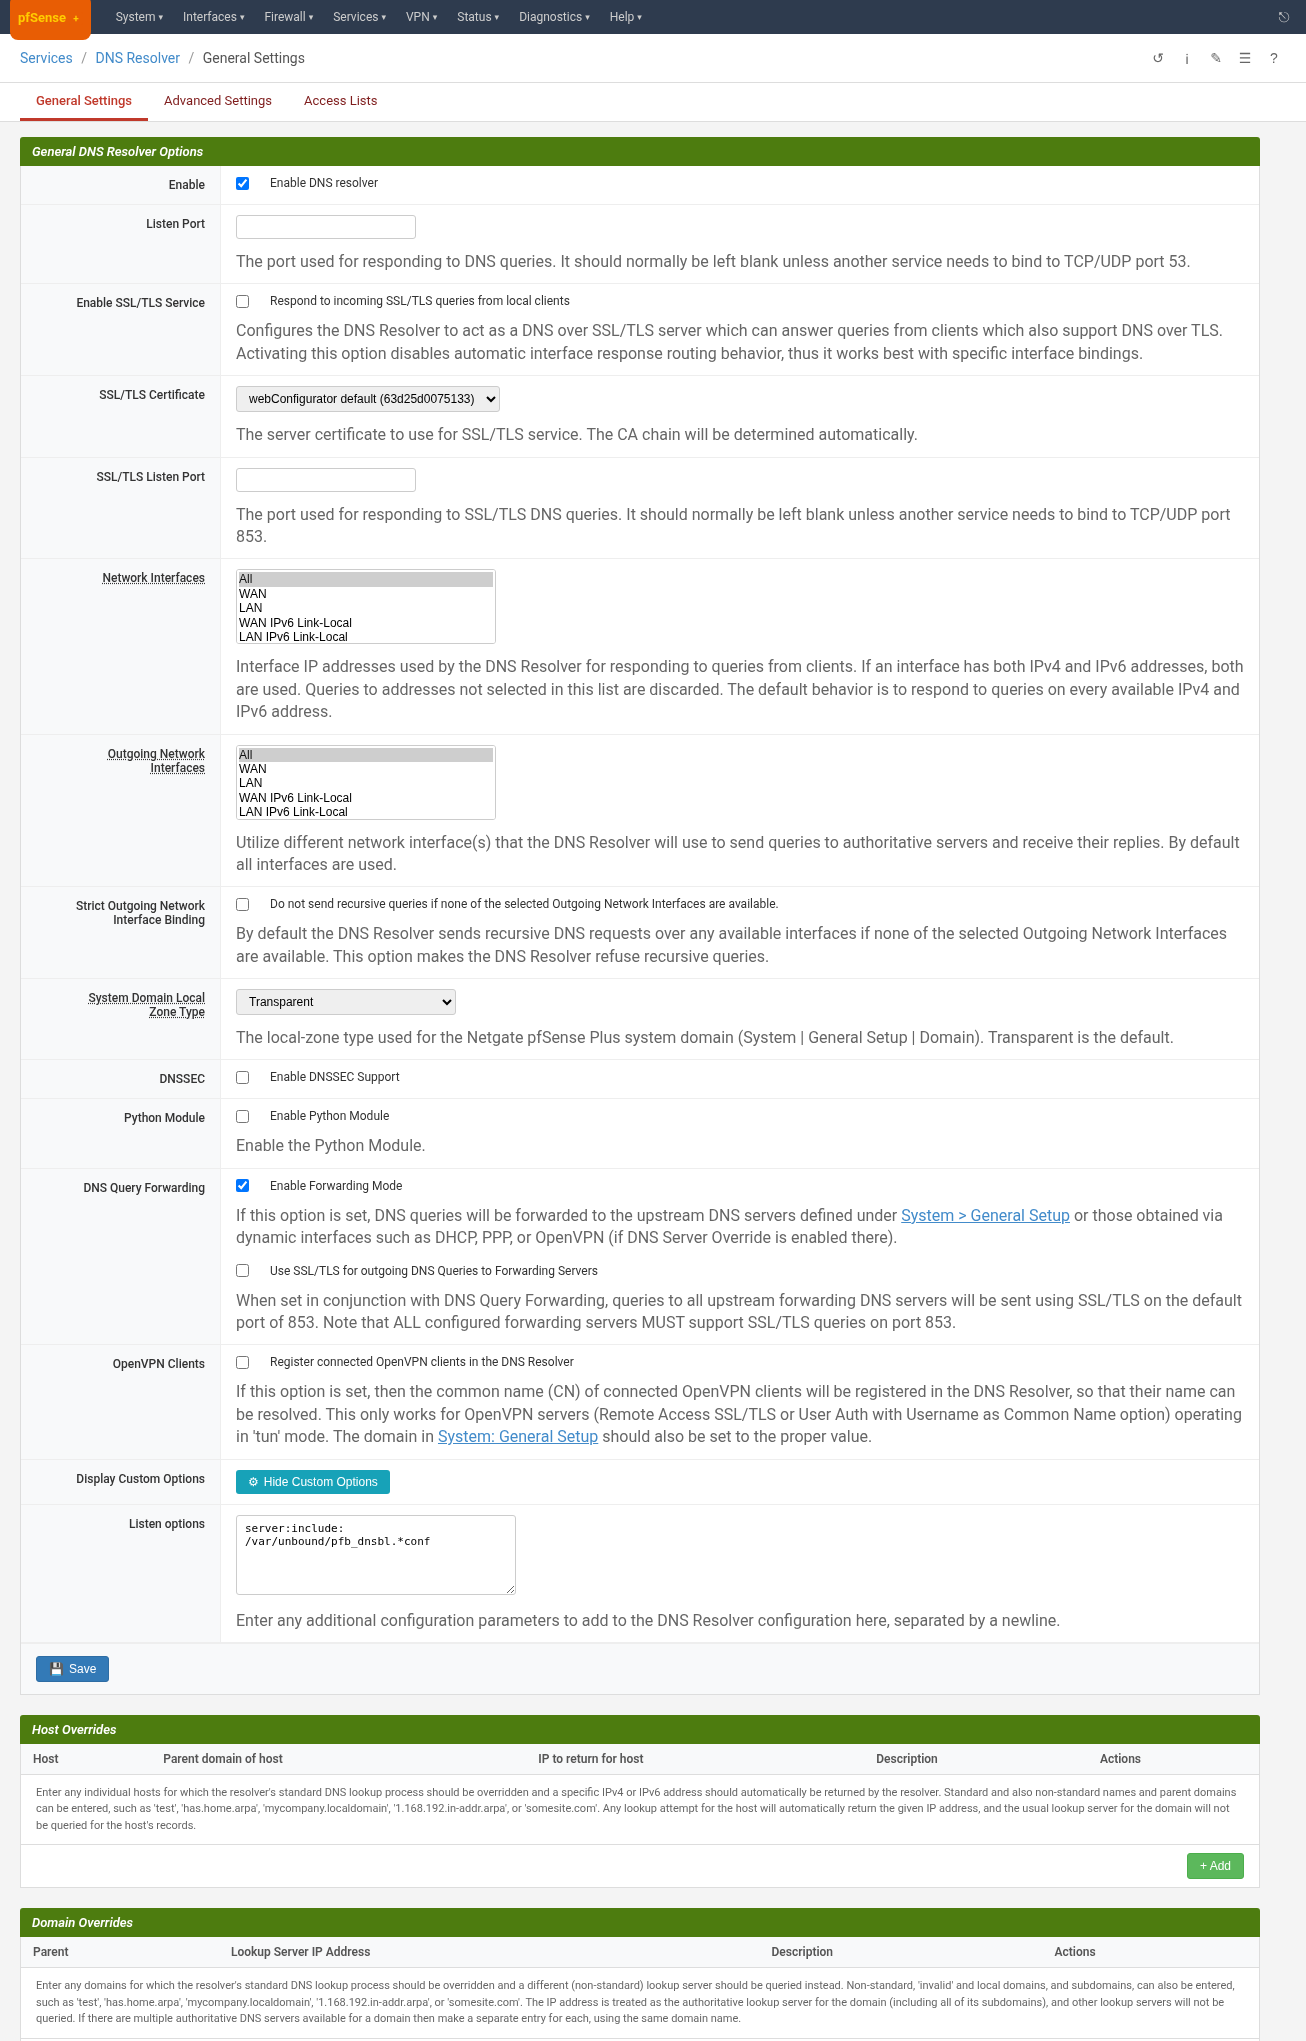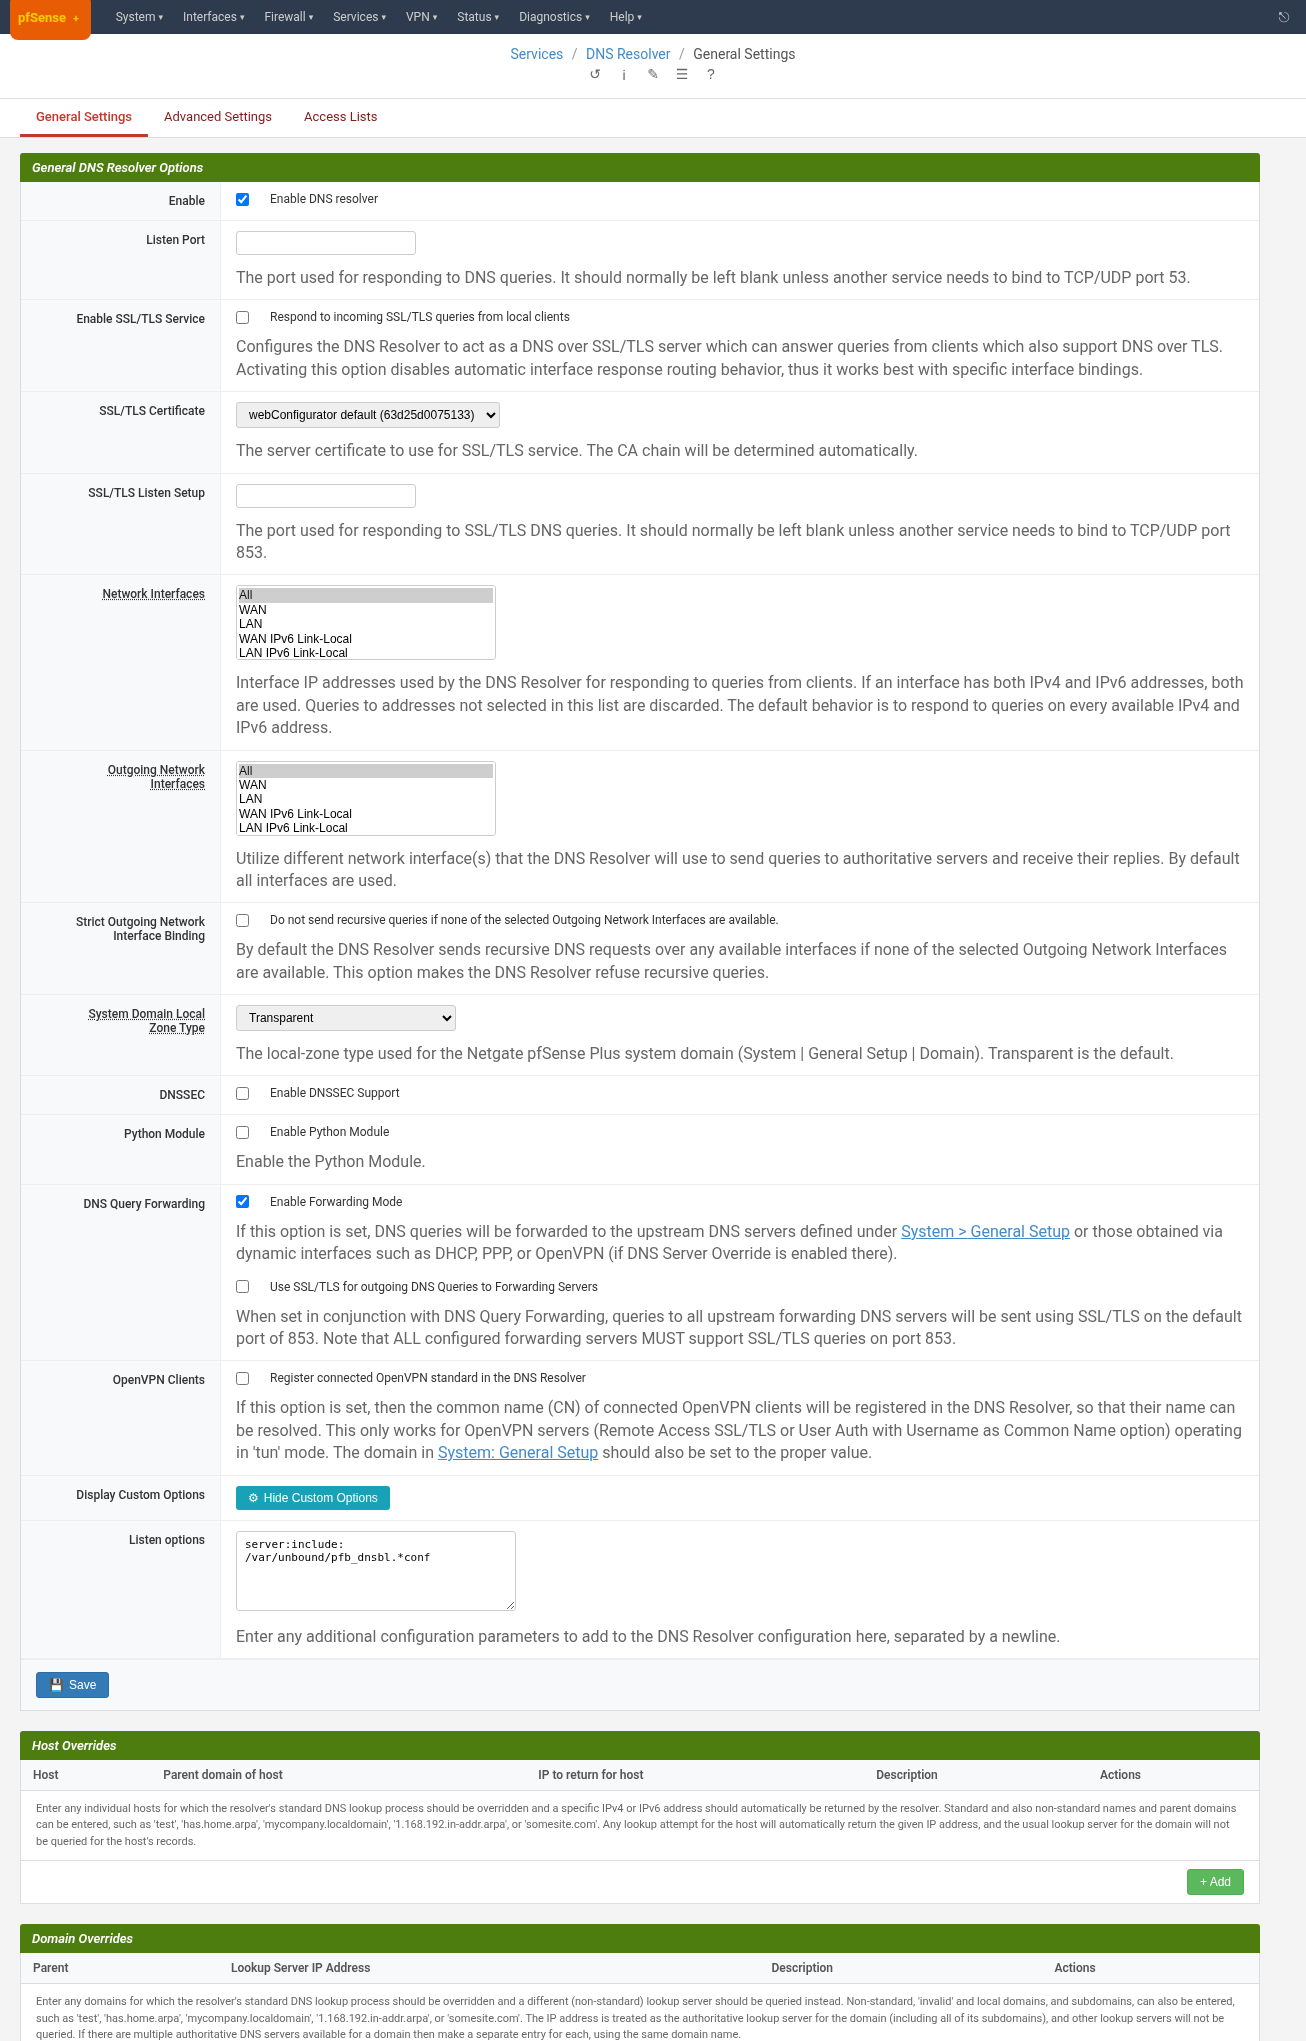--- a/index.html
+++ b/index.html
@@ -7,21 +7,21 @@
     
     
     .navbar { background: #2e3b4e; display: flex; align-items: center; padding: 0 10px; height: 34px; color: #ccc; }
     .navbar-brand { background: #e85d04; color: white; padding: 15px 8px; font-weight: bold; font-size: 13px; margin-right: 15px; border-radius: 8px; }
     .navbar-brand span { color: #ffcc00; }
     .nav-item { padding: 0 10px; font-size: 12px; cursor: pointer; color: #ccc; display: flex; align-items: center; gap: 3px; height: 34px; }
     .nav-right { margin-left: auto; }
     .dropdown-arrow { font-size: 9px; }
     
     
-    .breadcrumb-bar { background: white; padding: 12px 20px; border-bottom: 1px solid #ddd; display: flex; justify-content: space-between; align-items: center; flex-direction: column; }
+    .breadcrumb-bar { background: white; padding: 12px 20px; border-bottom: 1px solid #ddd; display: flex; justify-content: space-between; align-items: center; }
     .breadcrumb { font-size: 14px; }
     .breadcrumb a { color: #428bca; text-decoration: none; }
     .breadcrumb .sep { color: #999; margin: 0 5px; }
     .breadcrumb .current { color: #555; }
     .breadcrumb-actions { display: flex; gap: 5px; }
     .icon-btn { width: 24px; height: 24px; border: none; background: none; cursor: pointer; font-size: 14px; color: #666; display: flex; align-items: center; justify-content: center; border-radius: 3px; }
     
     
     .tabs-container { background: white; padding: 0 20px; border-bottom: 1px solid #ddd; }
     .tabs { display: flex; gap: 0; }
@@ -166,21 +166,21 @@
 
     <div class="settings-row">
       <div class="settings-label">SSL/TLS Certificate</div>
       <div class="settings-content">
         <select class="dropdown-select"><option>webConfigurator default (63d25d0075133)</option></select>
         <div class="help-text">The server certificate to use for SSL/TLS service. The CA chain will be determined automatically.</div>
       </div>
     </div>
 
     <div class="settings-row">
-      <div class="settings-label">SSL/TLS Listen Setup</div>
+      <div class="settings-label">SSL/TLS Listen Port</div>
       <div class="settings-content">
         <input type="text" style="width: 180px;">
         <div class="help-text">The port used for responding to SSL/TLS DNS queries. It should normally be left blank unless another service needs to bind to TCP/UDP port 853.</div>
       </div>
     </div>
 
     <div class="settings-row">
       <div class="settings-label underline">Network Interfaces</div>
       <div class="settings-content">
         <div class="listbox-wrapper">
@@ -276,21 +276,21 @@
         </div>
         <div class="help-text">When set in conjunction with DNS Query Forwarding, queries to all upstream forwarding DNS servers will be sent using SSL/TLS on the default port of 853. Note that ALL configured forwarding servers MUST support SSL/TLS queries on port 853.</div>
       </div>
     </div>
 
     <div class="settings-row">
       <div class="settings-label">OpenVPN Clients</div>
       <div class="settings-content">
         <div class="checkbox-row">
           <input type="checkbox" id="openvpn-clients" style="">
-          <label for="openvpn-clients">Register connected OpenVPN standard in the DNS Resolver</label>
+          <label for="openvpn-clients">Register connected OpenVPN clients in the DNS Resolver</label>
         </div>
         <div class="help-text">If this option is set, then the common name (CN) of connected OpenVPN clients will be registered in the DNS Resolver, so that their name can be resolved. This only works for OpenVPN servers (Remote Access SSL/TLS or User Auth with Username as Common Name option) operating in 'tun' mode. The domain in <a href="#">System: General Setup</a> should also be set to the proper value.</div>
       </div>
     </div>
 
     <div class="settings-row">
       <div class="settings-label">Display Custom Options</div>
       <div class="settings-content">
         <button class="btn-hide-custom">
           <span>⚙</span>

